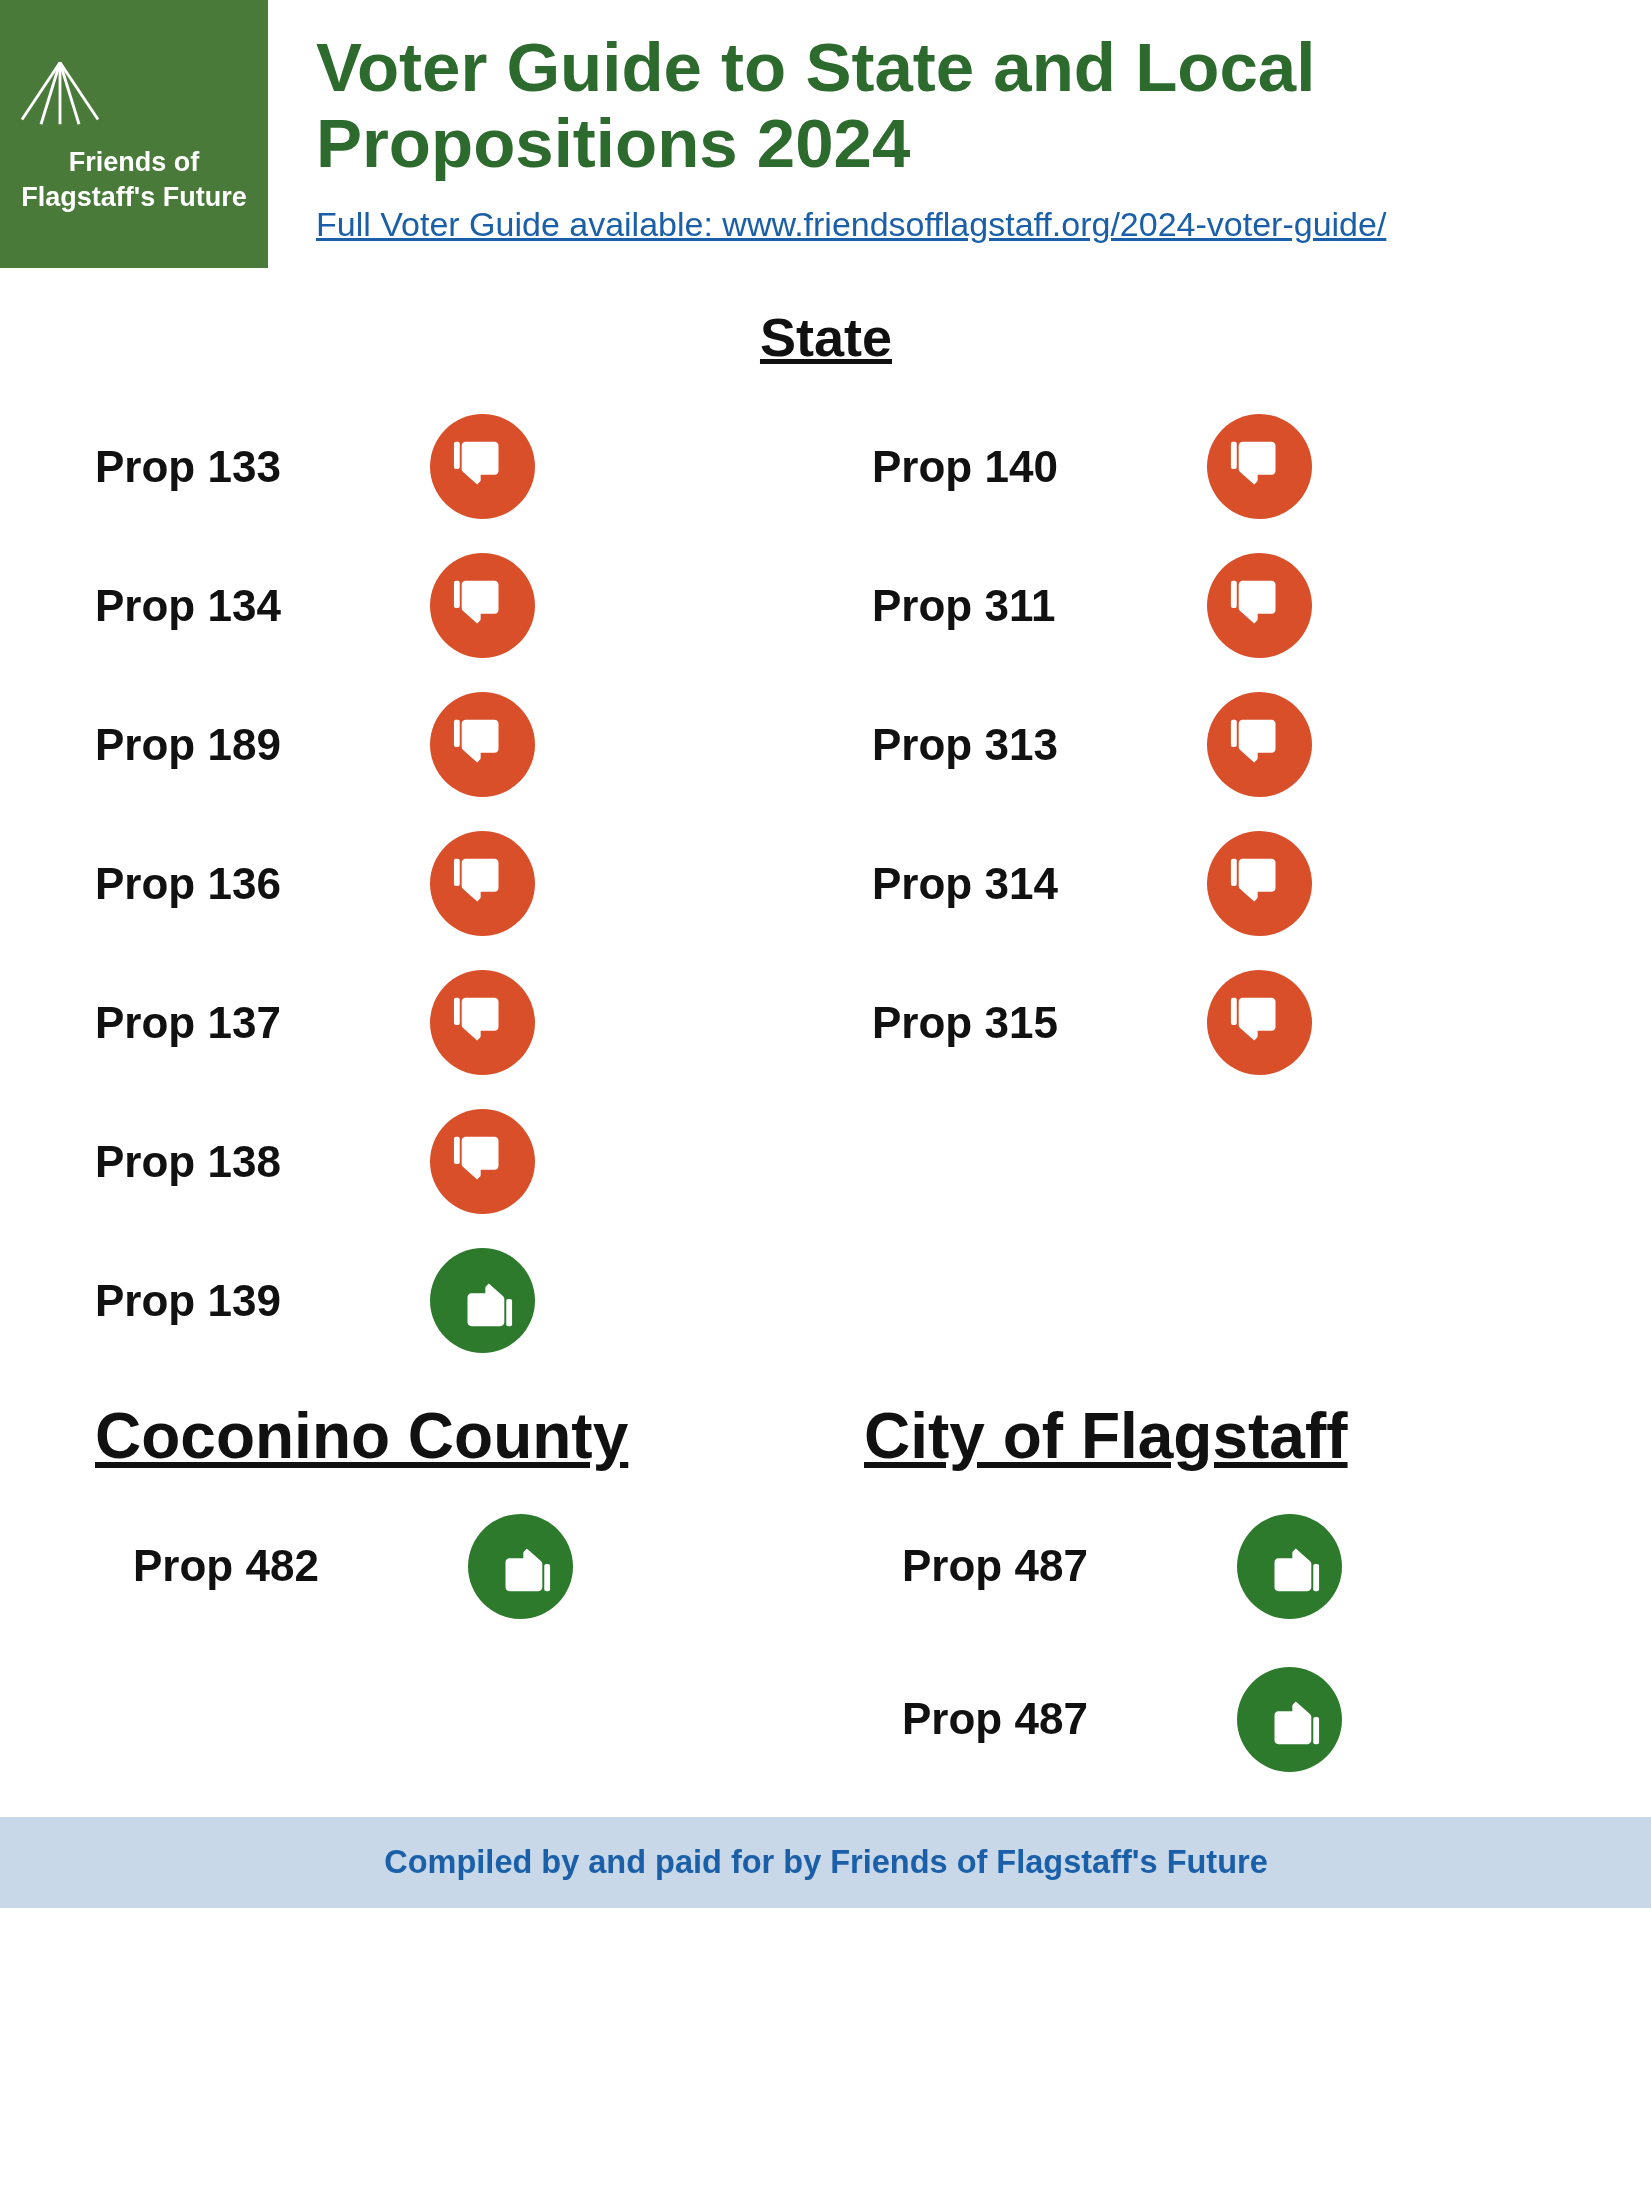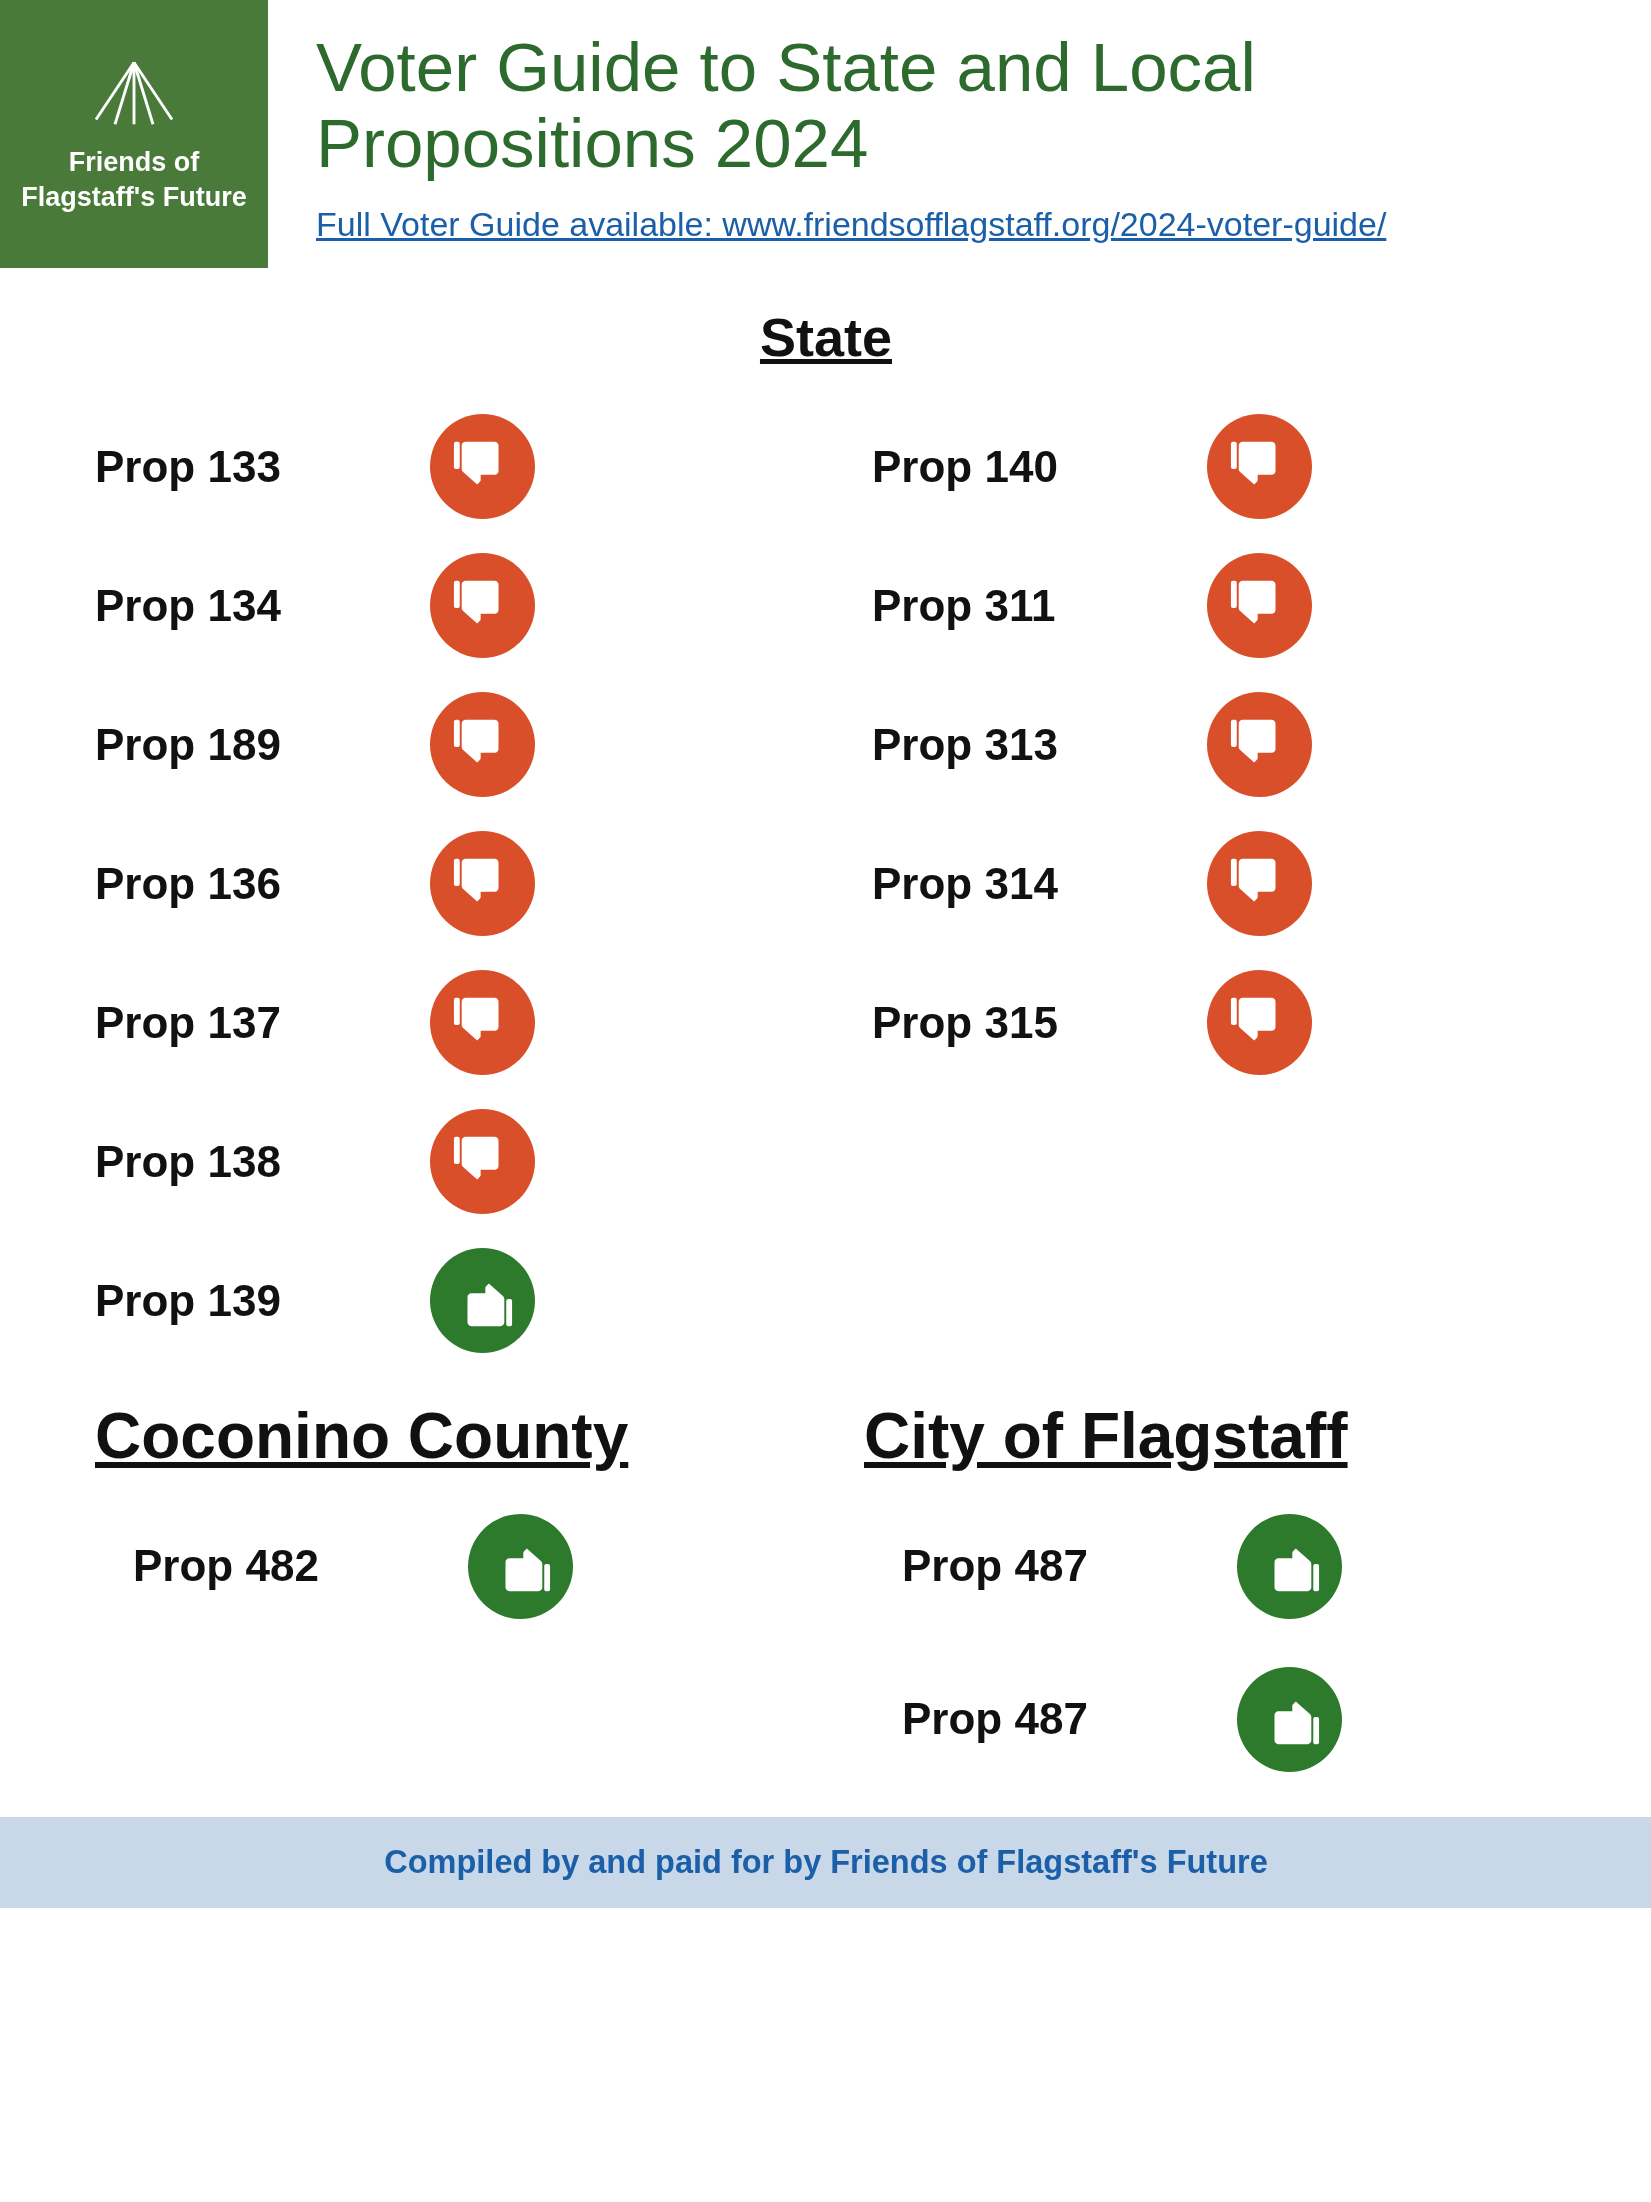--- a/index.html
+++ b/index.html
@@ -19,21 +19,21 @@
       align-items: stretch;
       min-height: 268px;
     }
 
     .logo-panel {
       background: #4a7a3a;
       width: 268px;
       min-width: 268px;
       display: flex;
       flex-direction: column;
-      align-items: center;
+      align-items: flex-start;
       justify-content: center;
       padding: 29px 12px;
     }
 
     .logo-icon {
       width: 96px;
       height: 76px;
       margin-bottom: 15.3px;
     }
 
@@ -49,21 +49,21 @@
       flex: 1;
       display: flex;
       flex-direction: column;
       justify-content: center;
       padding: 29px 48px 19px 48px;
     }
 
     .main-title {
       color: #2d6a2d;
       font-size: 69px;
-      font-weight: 400;
+      font-weight: 700;
       line-height: 1.1;
       margin-bottom: 19px;
     }
 
     .subtitle-link {
       color: #1a5fa8;
       font-size: 34px;
       font-weight: normal;
       text-decoration: underline;
       line-height: 1.4;

